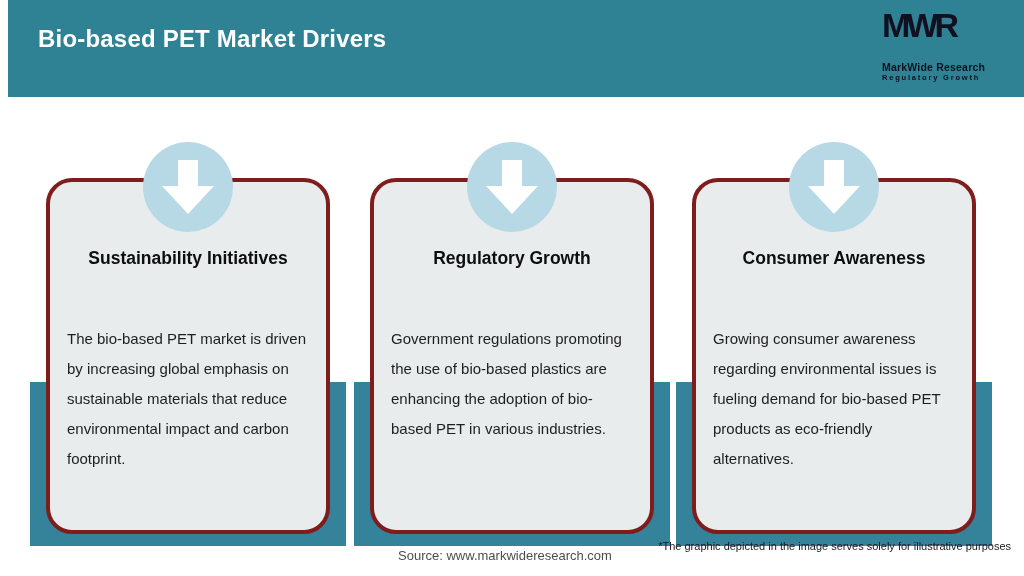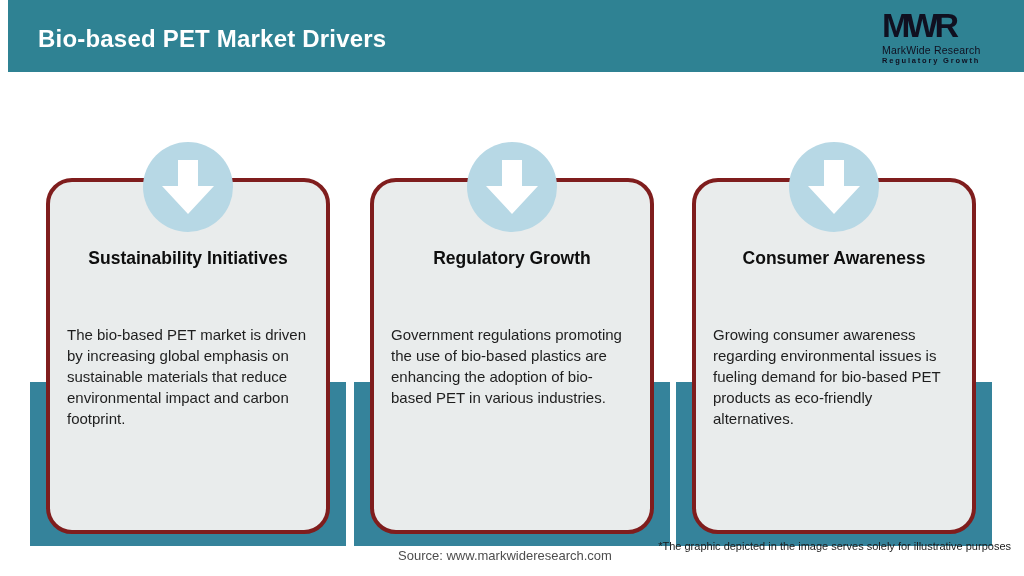--- a/index.html
+++ b/index.html
@@ -7,39 +7,39 @@
     width: 1024px; height: 576px;
     position: relative;
     background: #ffffff;
     font-family: "Liberation Sans", sans-serif;
     overflow: hidden;
   }
 
   
   .header {
     position: absolute; left: 8px; top: 0;
-    width: 1016px; height: 72px;
+    width: 1016px; height: 97px;
     background: var(--header_teal, #2F8293);
   }
   .header-title {
     position: absolute; left: 30px; top: 25px;
     font-size: 24px; font-weight: bold; color: #ffffff;
     letter-spacing: 0.2px;
   }
   .logo {
     position: absolute; right: 22px; top: 8px;
     width: 120px; 
     color: var(--logo_dark, #101020);
     line-height: 1;
   }
   .logo-monogram {
     font-size: 34px; font-weight: 900; letter-spacing: -4px;
     line-height: 1.05;
   }
-  .logo-name { font-size: 10.5px; font-weight: 400; margin-top: 1px; letter-spacing: 0.2px; }
+  .logo-name { font-size: 10.5px; font-weight: 700; margin-top: 18px; letter-spacing: 0.2px; }
   .logo-tagline { font-size: 7.5px; font-weight: 700; letter-spacing: 1.8px; margin-top: 2px; }
 
   
   .card-group { position: absolute; top: 140px; width: 316px; height: 408px; }
   .group-0 { left: 30px; }
   .group-1 { left: 354px; }
   .group-2 { left: 676px; }
 
   .frame {
     position: absolute; left: 0; right: 0;
@@ -66,21 +66,21 @@
   .arrow-svg { display: block; margin-top: 2px; }
 
   .card-title {
     margin-top: 66px;
     text-align: center;
     font-size: 17.5px; font-weight: bold;
     color: #0e0e0e;
   }
   .card-desc {
     margin: 55px 0 0 0; padding: 0 17px;
-    font-size: 15px; line-height: 21px;
+    font-size: 15px; line-height: 30px;
     color: #1e1e1e;
   }
 
   
   .source {
     position: absolute; left: 505px; top: 548px;
     transform: translateX(-50%);
     font-size: 13px; font-weight: normal;
     color: var(--source_text, #4D4D4D);
     white-space: nowrap;

